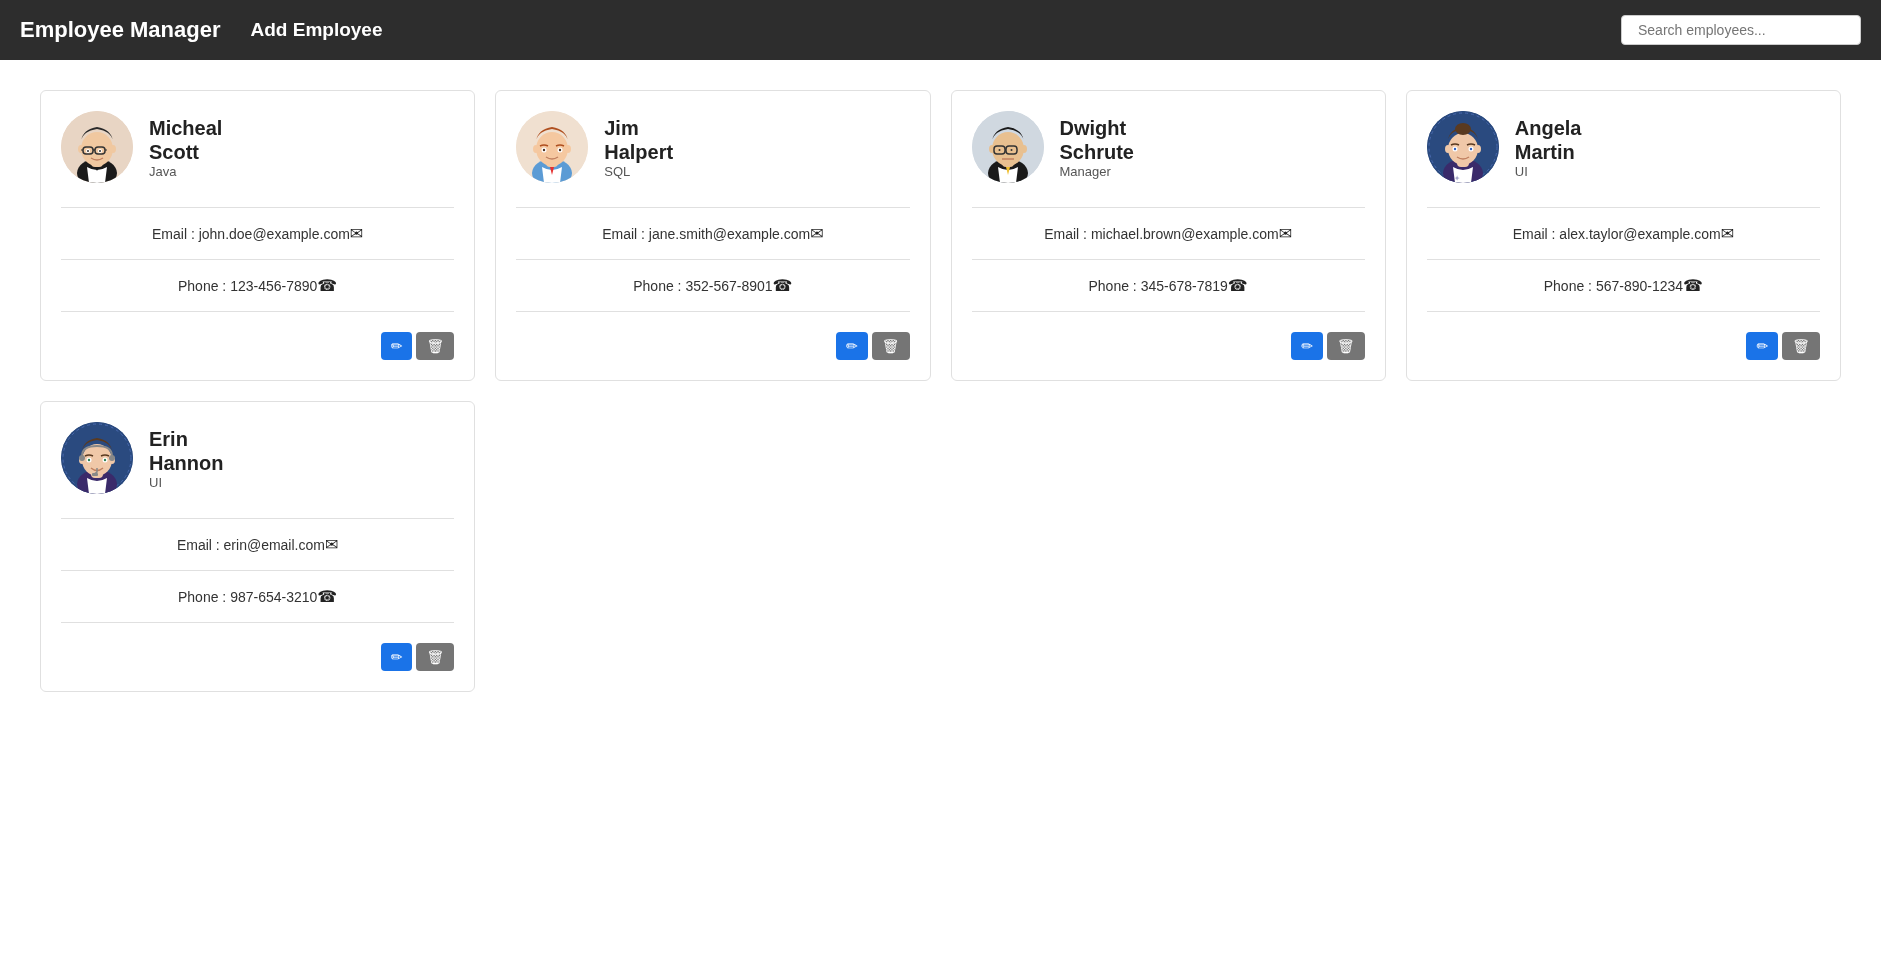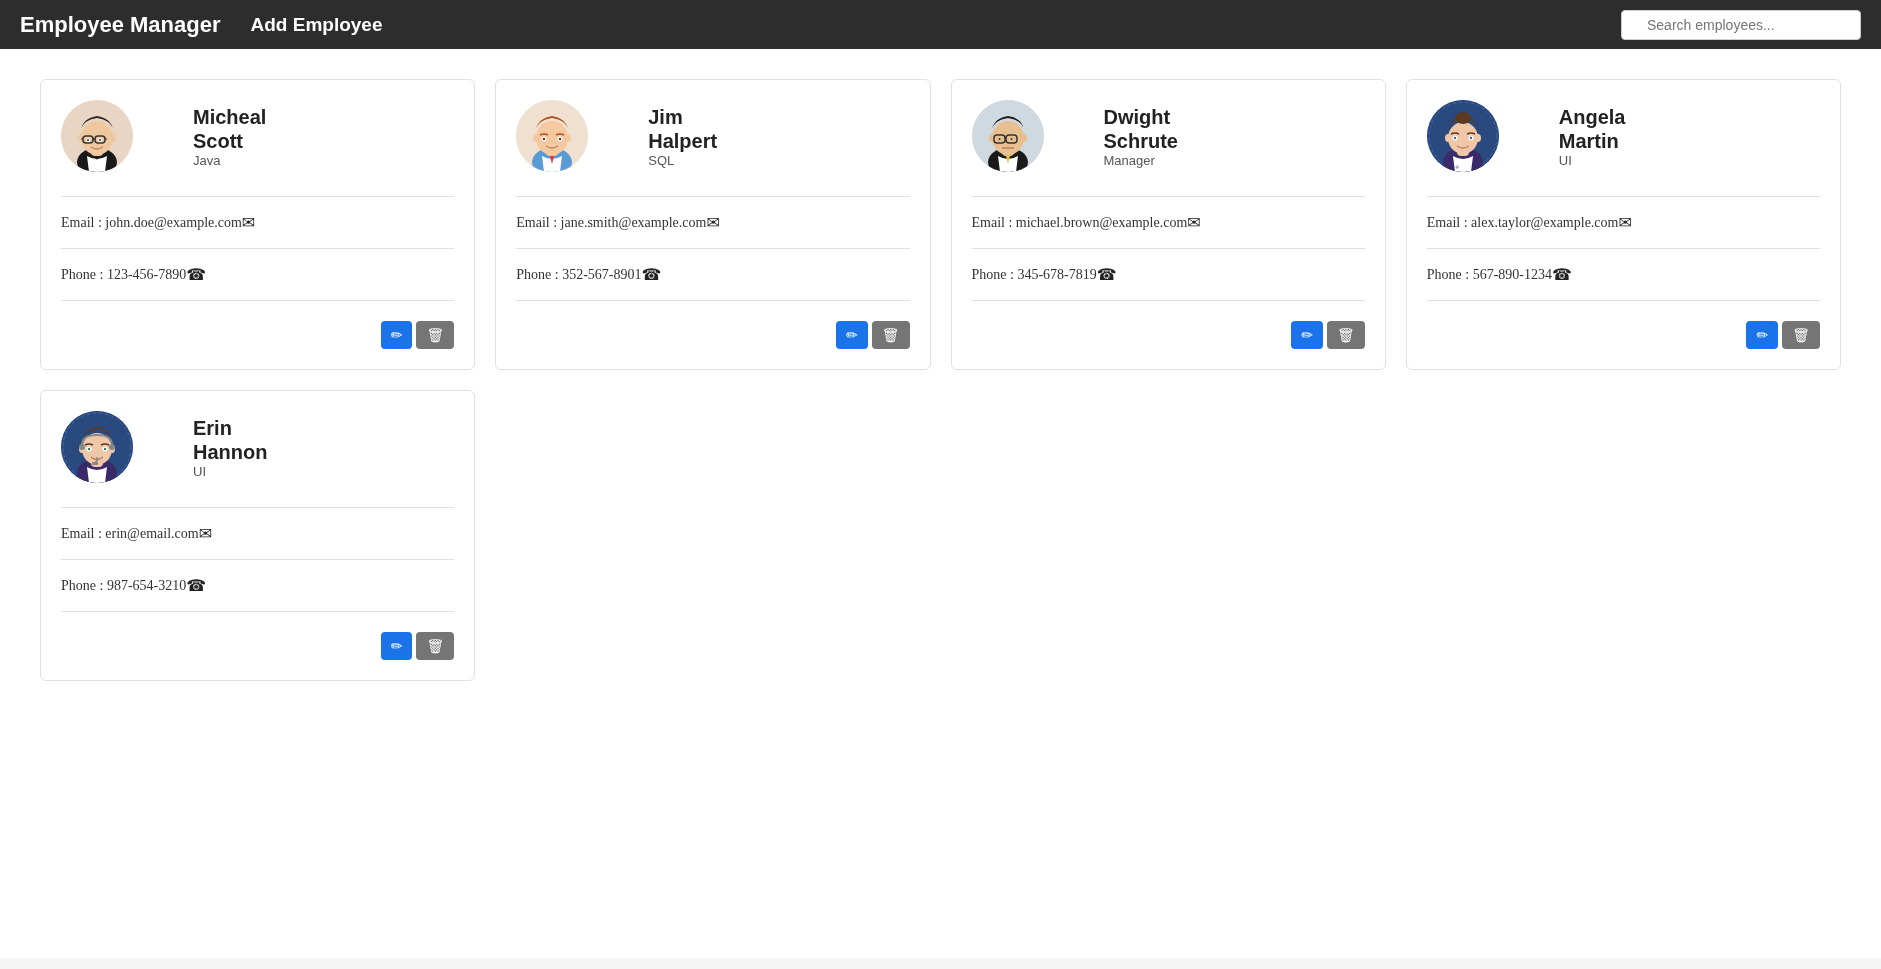--- a/index.html
+++ b/index.html
@@ -4,42 +4,42 @@
   <style>
     * { box-sizing: border-box; margin: 0; padding: 0; }
     body { font-family: 'Segoe UI', Arial, sans-serif; background: #f5f5f5; }
 
     
     .navbar {
       background: #2d2d2d;
       display: flex;
       align-items: center;
       padding: 0 20px;
-      height: 49px;
+      height: 60px;
       gap: 30px;
     }
     .navbar-title {
       color: #ffffff;
       font-size: 22px;
       font-weight: 600;
       white-space: nowrap;
     }
     .navbar-add {
       color: #ffffff;
       font-size: 19px;
       cursor: pointer;
       white-space: nowrap;
       font-weight: bold;
     }
     .navbar-spacer { flex: 1; }
     .search-input {
       background: #fff;
       border: 1px solid #ccc;
       border-radius: 4px;
-      padding: 6px 25px;
+      padding: 6px 16px;
       font-size: 14px;
       width: 240px;
       outline: none;
       color: #333;
     }
 
     
     .main {
       padding: 30px 40px;
       background: #ffffff;
@@ -81,21 +81,21 @@
       display: flex;
       align-items: center;
       justify-content: center;
     }
 
     .avatar svg {
       width: 72px;
       height: 72px;
     }
 
-    .card-name-dept { display: flex; flex-direction: column; gap: 0; margin-left: 44px; }
+    .card-name-dept { display: flex; flex-direction: column; gap: 0; }
 
     .employee-name {
       font-size: 20px;
       font-weight: 700;
       color: #222;
       line-height: 1.2;
     }
 
     .employee-dept {
       font-size: 13px;
@@ -104,23 +104,22 @@
 
     .card-divider {
       border: none;
       border-top: 1px solid #e0e0e0;
       margin: 8px 0;
     }
 
     .card-info-row {
       display: flex;
       align-items: center;
-      justify-content: flex-start;
+      justify-content: center;
       padding: 8px 0;
-      font-family: Liberation Serif, serif;
     }
 
     .info-label {
       font-size: 14px;
       color: #333;
     }
 
     .info-icon {
       font-size: 16px;
       color: #222;

